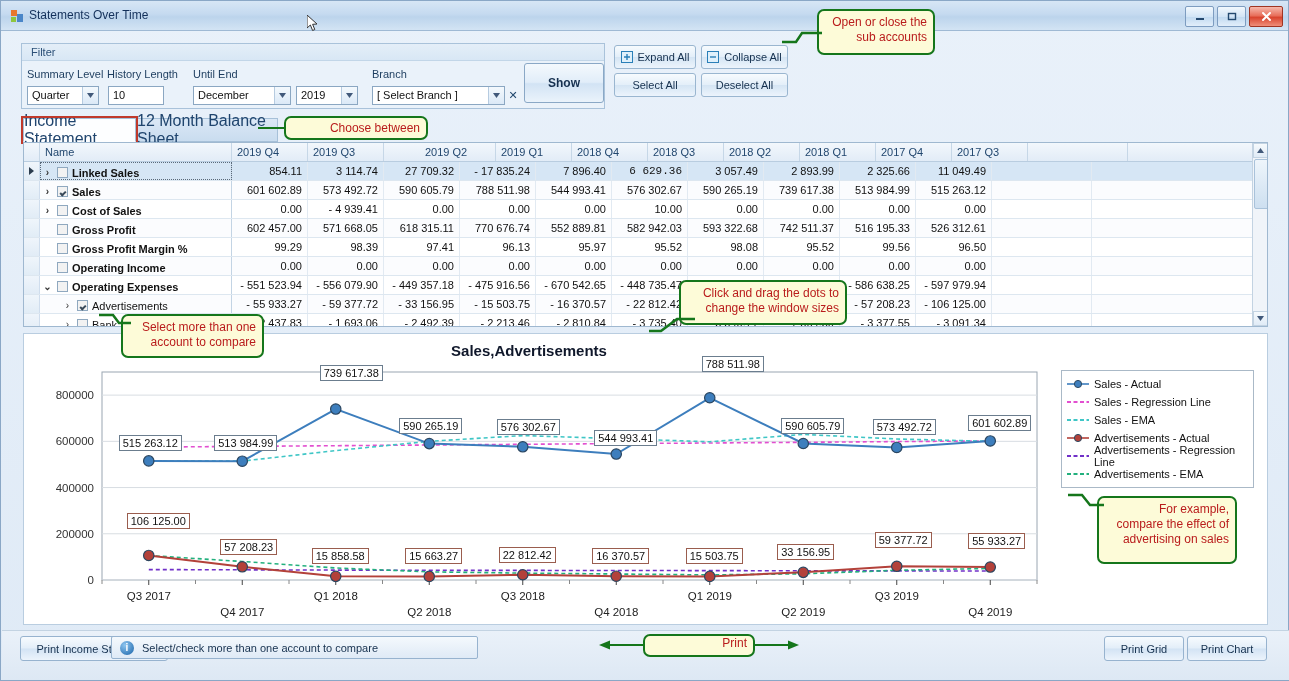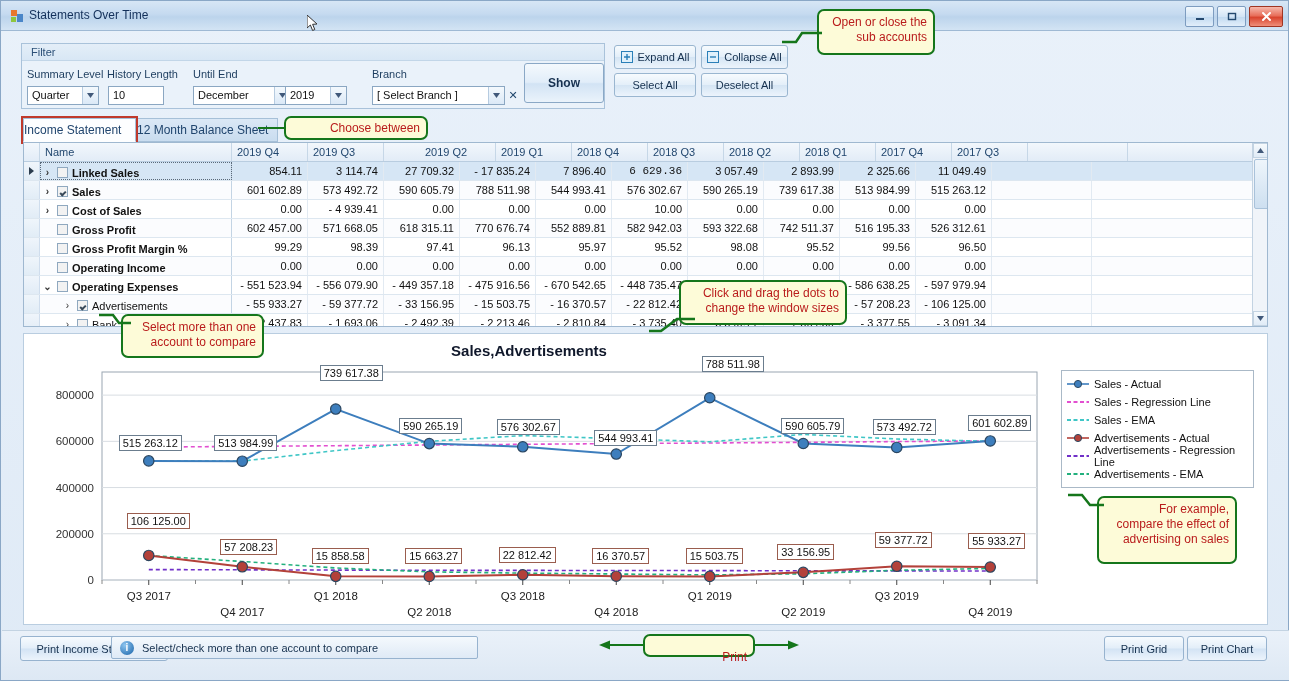--- a/index.html
+++ b/index.html
@@ -67,21 +67,21 @@
   .tb-btn{
     position:absolute;height:22px;border:1px solid #9ab6d0;border-radius:3px;
     background:linear-gradient(180deg,#f7fbfe 0%,#e4eff9 48%,#d5e5f4 52%,#ecf4fc 100%);
     font-size:11px;color:#15304e;display:flex;align-items:center;justify-content:center;gap:5px;
   }
   .tb-ico{width:12px;height:12px;display:inline-block;}
   
   .tabs{position:absolute;left:22px;top:117px;height:24px;}
   .tab{
     position:absolute;top:0;height:24px;border:1px solid #a6c0d8;
-    font-size:12px;color:#20456e;display:flex;align-items:center;justify-content:flex-start;
+    font-size:16px;color:#20456e;display:flex;align-items:center;justify-content:flex-end;
     box-sizing:border-box;
   }
   .tab.active{background:#fdfeff;border-bottom-color:#fdfeff;}
   .tab.inactive{background:linear-gradient(180deg,#dbe8f6,#c9dcef);}
   .tab-hi{
     position:absolute;left:20px;top:115px;width:117px;height:28px;
     border:2px solid #c0392b;box-sizing:border-box;pointer-events:none;
   }
   
   .grid{
@@ -234,21 +234,21 @@
 
   <span class="f-label" style="left:192px;top:67px;">Until End</span>
   <div class="combo" style="left:192px;top:85px;width:98px;">
     <span>December</span>
     <span class="arrow">
       <svg width="7" height="5" viewBox="0 0 7 5">
           <path d="M0 0 L7 0 L3.5 5 Z" fill="#41597a"></path>
         </svg>
     </span>
   </div>
-  <div class="combo" style="left:284px;top:85px;width:62px;">
+  <div class="combo" style="left:295px;top:85px;width:62px;">
     <span>2019</span>
     <span class="arrow">
       <svg width="7" height="5" viewBox="0 0 7 5">
           <path d="M0 0 L7 0 L3.5 5 Z" fill="#41597a"></path>
         </svg>
     </span>
   </div>
 
   <span class="f-label" style="left:371px;top:67px;">Branch</span>
   <div class="combo" style="left:371px;top:85px;width:133px;">
@@ -704,21 +704,21 @@
   <div class="info-bar">
     <span class="info-ico">i</span>
     <span>Select/check more than one account to compare</span>
   </div>
   <div class="bb-btn" style="left:1103px;top:635px;width:78px;">
     <span>Print Grid</span>
   </div>
   <div class="bb-btn" style="left:1186px;top:635px;width:78px;">
     <span>Print Chart</span>
   </div>
-  <div class="callout" style="left:642px;top:633px;width:112px;height:23px;padding-top:14px;">
+  <div class="callout" style="left:642px;top:633px;width:112px;height:23px;padding-top:0;">
     <span>Print</span>
   </div>
   <svg class="arrow-line" style="left:598px;top:637px;" width="46" height="14" viewBox="0 0 46 14">
     <path d="M44 7 L10 7" stroke="#15761b" stroke-width="2" fill="none"></path>
     <path d="M0 7 L11 2.5 L11 11.5 Z" fill="#15761b"></path>
   </svg>
   <svg class="arrow-line" style="left:752px;top:637px;" width="46" height="14" viewBox="0 0 46 14">
     <path d="M2 7 L36 7" stroke="#15761b" stroke-width="2" fill="none"></path>
     <path d="M46 7 L35 2.5 L35 11.5 Z" fill="#15761b"></path>
   </svg>

